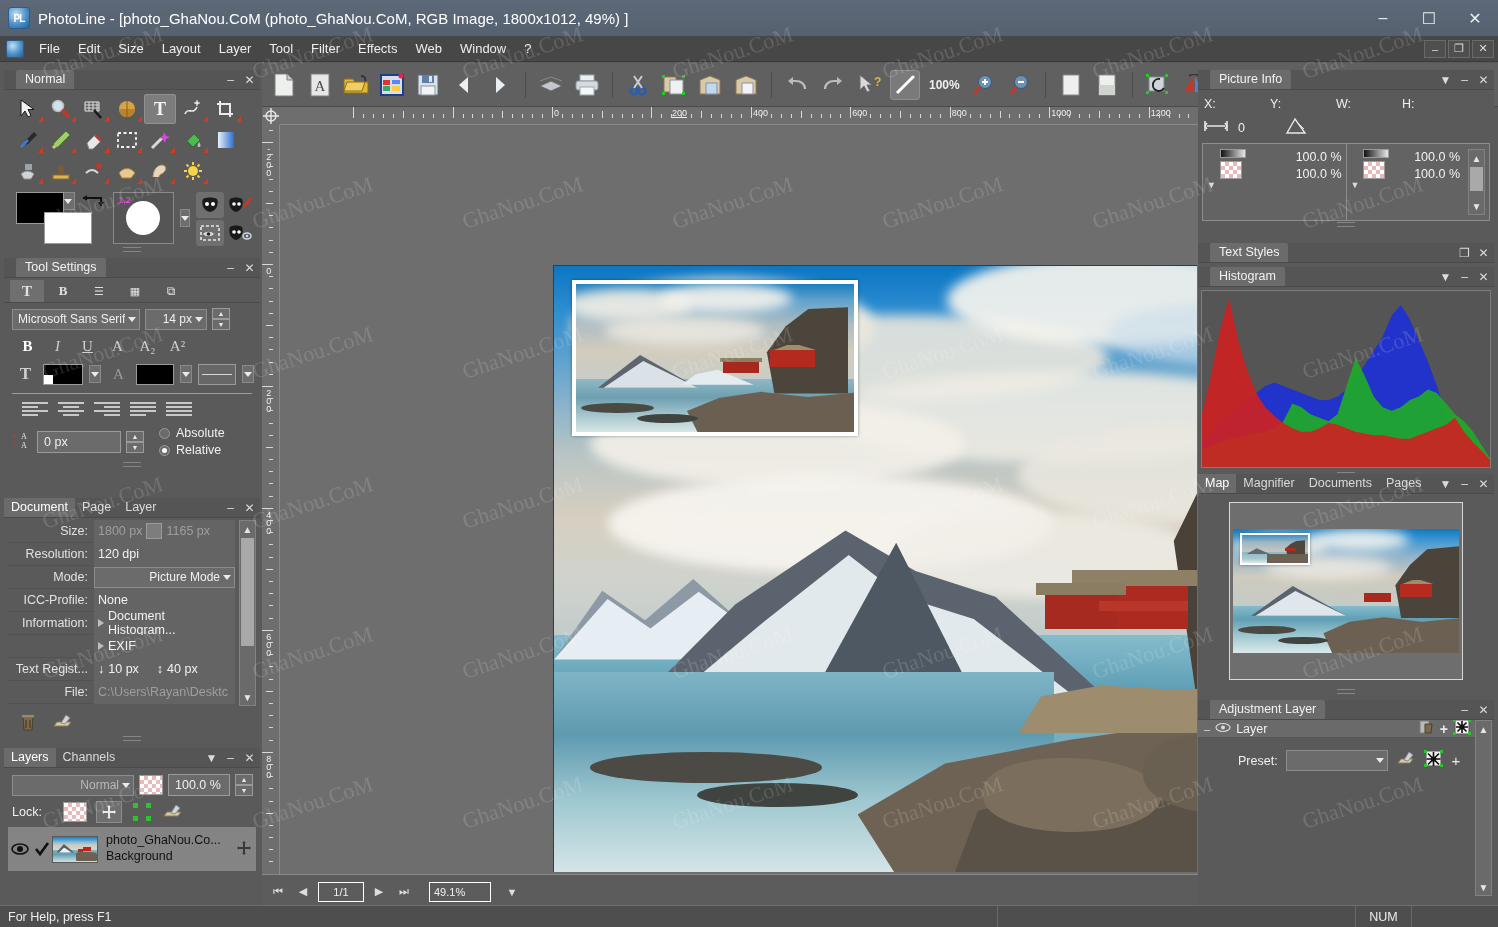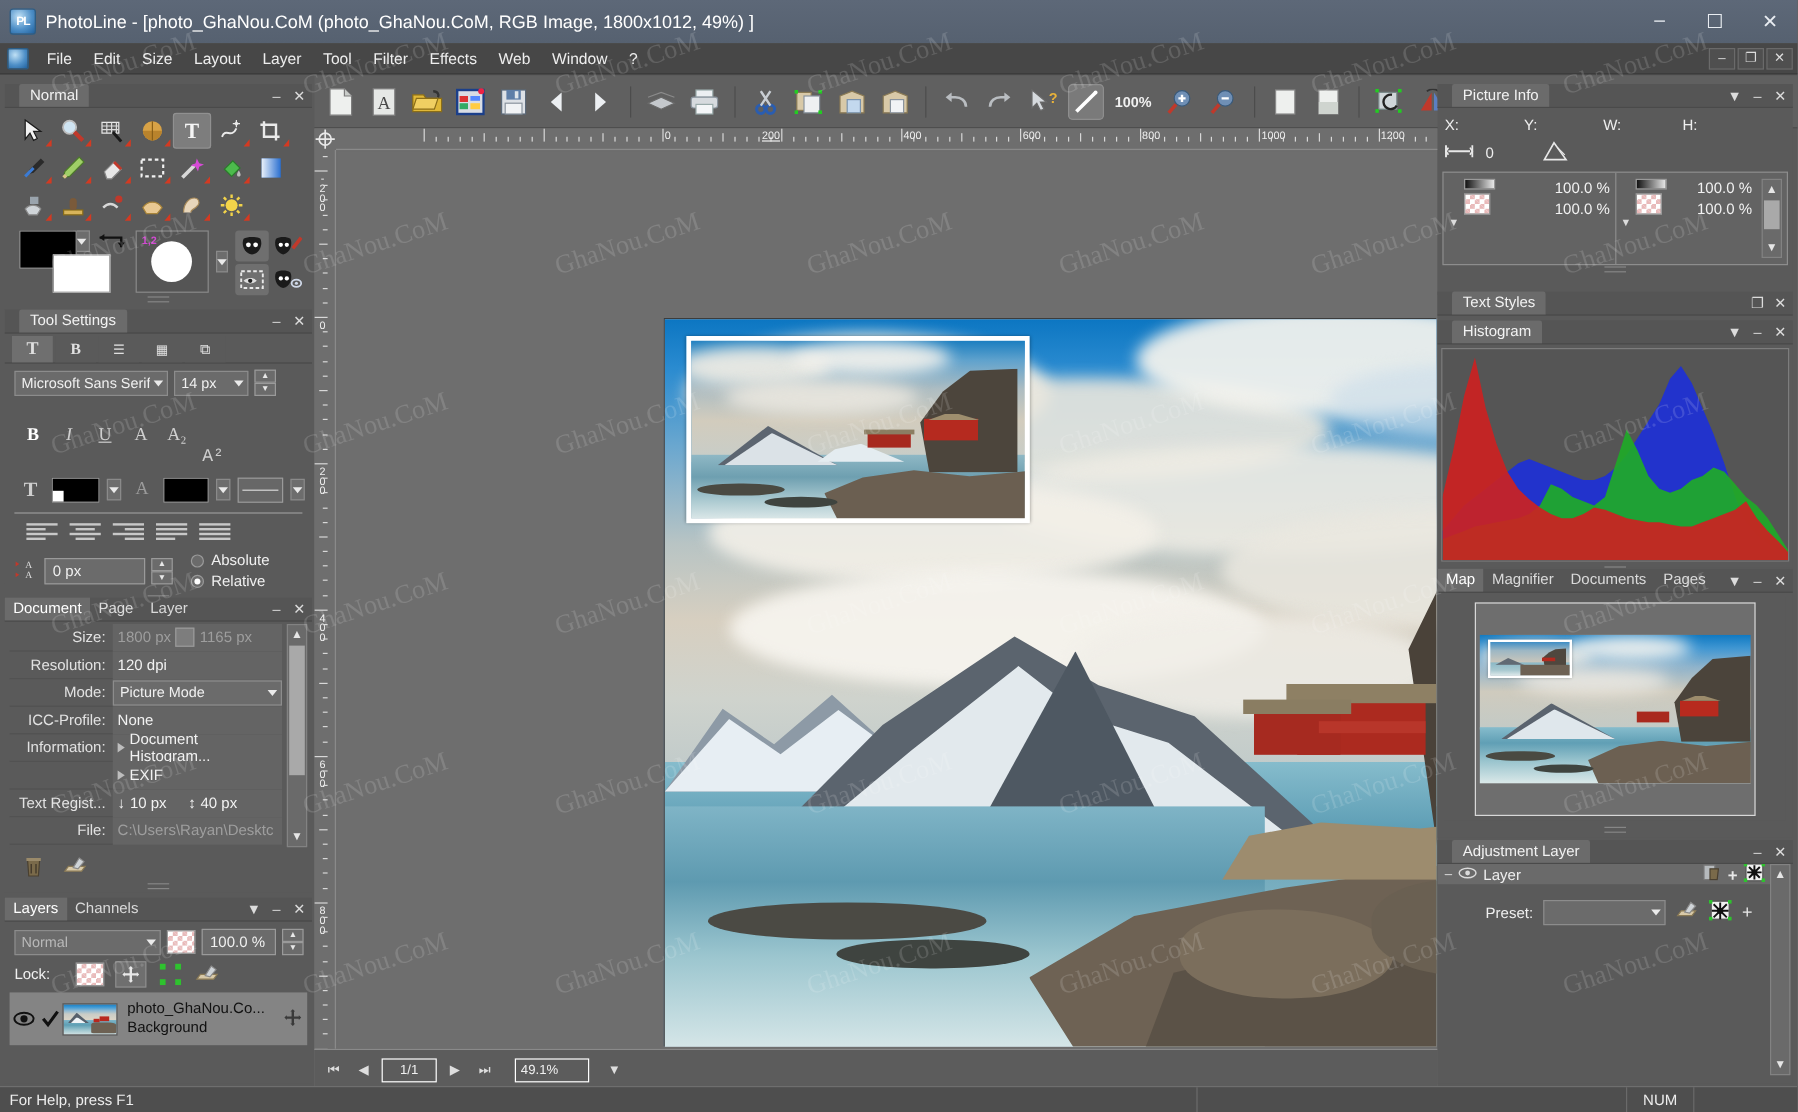--- a/index.html
+++ b/index.html
@@ -108,21 +108,21 @@
 
   
   #toolsettings { left:4px; top:258px; width:256px; height:228px; }
   .tabrow { display:flex; padding:2px 4px 0 6px; border-bottom:1px solid #4a4a4a; }
   .tsTab { width:34px; height:22px; display:flex;align-items:center;justify-content:center;
            background:#5a5a5a; margin-right:2px; color:#e0e0e0; font-size:13px; }
   .tsTab.sel { background:#6f6f6f; }
   .row { display:flex; align-items:center; gap:5px; padding:5px 6px 0 8px; }
   .combo { height:21px; background:#6b6b6b; border:1px solid #8c8c8c;
            display:flex; align-items:center; padding:0 3px 0 5px; font-size:12px; color:#f0f0f0; }
-  .combo .cv { flex:1; overflow:hidden; white-space:nowrap; }
+  .combo .cv { flex:1; overflow:hidden; white-space:nowrap;text-align:right; }
   .combo .ca { width:0;height:0;border-left:4px solid transparent;border-right:4px solid transparent;border-top:5px solid #eaeaea;margin-left:3px;}
   .spin { width:18px; height:22px; display:flex; flex-direction:column; }
   .spin div { flex:1; background:#6b6b6b; border:1px solid #9a9a9a; display:flex; align-items:center; justify-content:center; font-size:7px; }
   .styrow { display:flex; gap:3px; padding:4px 6px 0 10px; align-items:center; }
   .sbtn { width:27px;height:24px; display:flex;align-items:center;justify-content:center;
           font-size:15px; color:#cfcfcf; }
   .sbtn.on { color:#ffffff; font-weight:bold; }
   .hsep { height:1px; background:#9b9b9b; margin:7px 8px 0 8px; }
   .alignrow { display:flex; gap:10px; padding:6px 6px 0 18px; }
   .albtn { width:26px; height:18px; display:flex; flex-direction:column; justify-content:center; gap:2px; }
@@ -717,21 +717,21 @@
         <div>▲</div>
         <div>▼</div>
       </div>
   </div>
   <div class="styrow">
     <div class="sbtn on" style="font-family:'Liberation Serif',serif;">B</div>
     <div class="sbtn" style="font-family:'Liberation Serif',serif;font-style:italic;">I</div>
     <div class="sbtn" style="font-family:'Liberation Serif',serif;text-decoration:underline;">U</div>
     <div class="sbtn" style="font-family:'Liberation Serif',serif;">A</div>
     <div class="sbtn" style="font-family:'Liberation Serif',serif;">A₂</div>
-    <div class="sbtn" style="font-family:Liberation Mono, monospace;margin-top:34px;">A²</div>
+    <div class="sbtn" style="font-family:Liberation Serif, serif;">A²</div>
   </div>
   <div class="styrow" style="gap:6px;">
     <div class="sbtn" style="font-family:'Liberation Serif',serif;font-weight:bold;font-size:17px;">T</div>
     <div style="width:46px;height:21px;background:#000;border:1px solid #9a9a9a;position:relative;">
       <span style="position:absolute;left:0;bottom:0;width:9px;height:9px;background:#fff;"></span>
     </div>
     <div class="dd"></div>
     <div class="sbtn" style="font-family:'Liberation Serif',serif;color:#9a9a9a;">A</div>
     <div style="width:44px;height:21px;background:#000;border:1px solid #9a9a9a;"></div>
     <div class="dd"></div>
@@ -1003,21 +1003,21 @@
       <div class="tick" style="left: 281.944px; width: 1px; height: 4px; top: 7px;"></div>
       <div class="tick" style="left: 291.889px; width: 1px; height: 4px; top: 7px;"></div>
       <div class="tick" style="left: 301.833px; width: 1px; height: 4px; top: 7px;"></div>
       <div class="tick" style="left: 311.778px; width: 1px; height: 4px; top: 7px;"></div>
       <div class="tick" style="left: 321.722px; width: 1px; height: 7px; top: 4px;"></div>
       <div class="tick" style="left: 331.667px; width: 1px; height: 4px; top: 7px;"></div>
       <div class="tick" style="left: 341.611px; width: 1px; height: 4px; top: 7px;"></div>
       <div class="tick" style="left: 351.556px; width: 1px; height: 4px; top: 7px;"></div>
       <div class="tick" style="left: 361.5px; width: 1px; height: 4px; top: 7px;"></div>
       <div class="tick" style="left: 371.444px; width: 1px; height: 11px; top: 0px;"></div>
-      <div class="rlabel" style="left: 355px; top: 1px; text-decoration: underline;">200</div>
+      <div class="rlabel" style="left: 392px; top: 1px; text-decoration: underline;">200</div>
       <div class="tick" style="left: 381.389px; width: 1px; height: 4px; top: 7px;"></div>
       <div class="tick" style="left: 391.333px; width: 1px; height: 4px; top: 7px;"></div>
       <div class="tick" style="left: 401.278px; width: 1px; height: 4px; top: 7px;"></div>
       <div class="tick" style="left: 411.222px; width: 1px; height: 4px; top: 7px;"></div>
       <div class="tick" style="left: 421.167px; width: 1px; height: 7px; top: 4px;"></div>
       <div class="tick" style="left: 431.111px; width: 1px; height: 4px; top: 7px;"></div>
       <div class="tick" style="left: 441.056px; width: 1px; height: 4px; top: 7px;"></div>
       <div class="tick" style="left: 451px; width: 1px; height: 4px; top: 7px;"></div>
       <div class="tick" style="left: 460.944px; width: 1px; height: 4px; top: 7px;"></div>
       <div class="tick" style="left: 470.889px; width: 1px; height: 11px; top: 0px;"></div>

